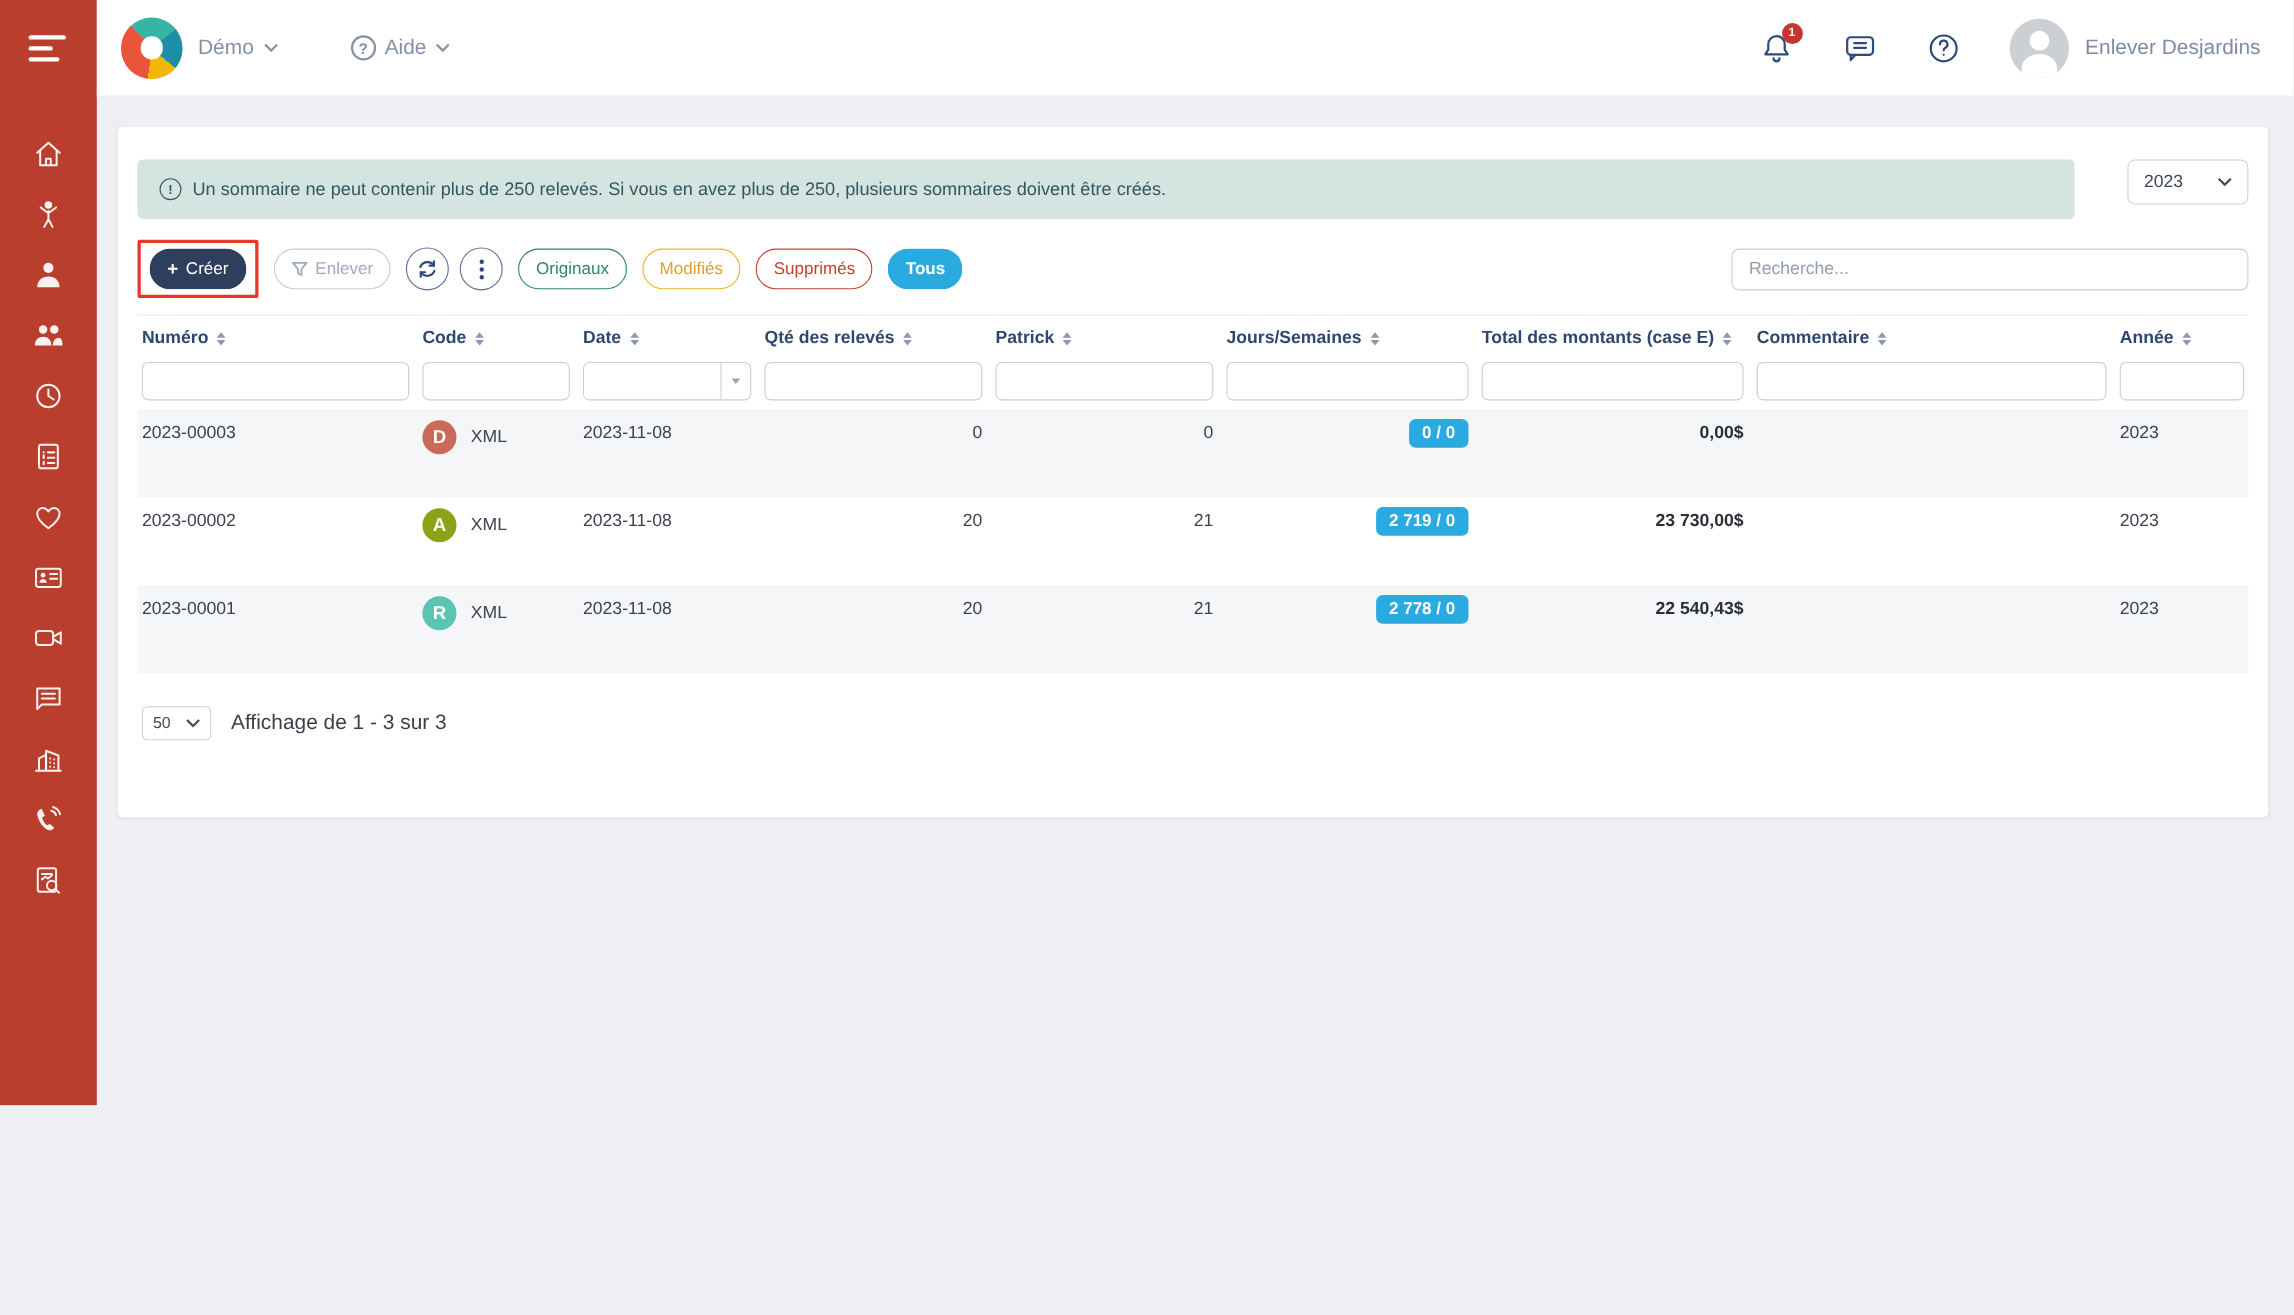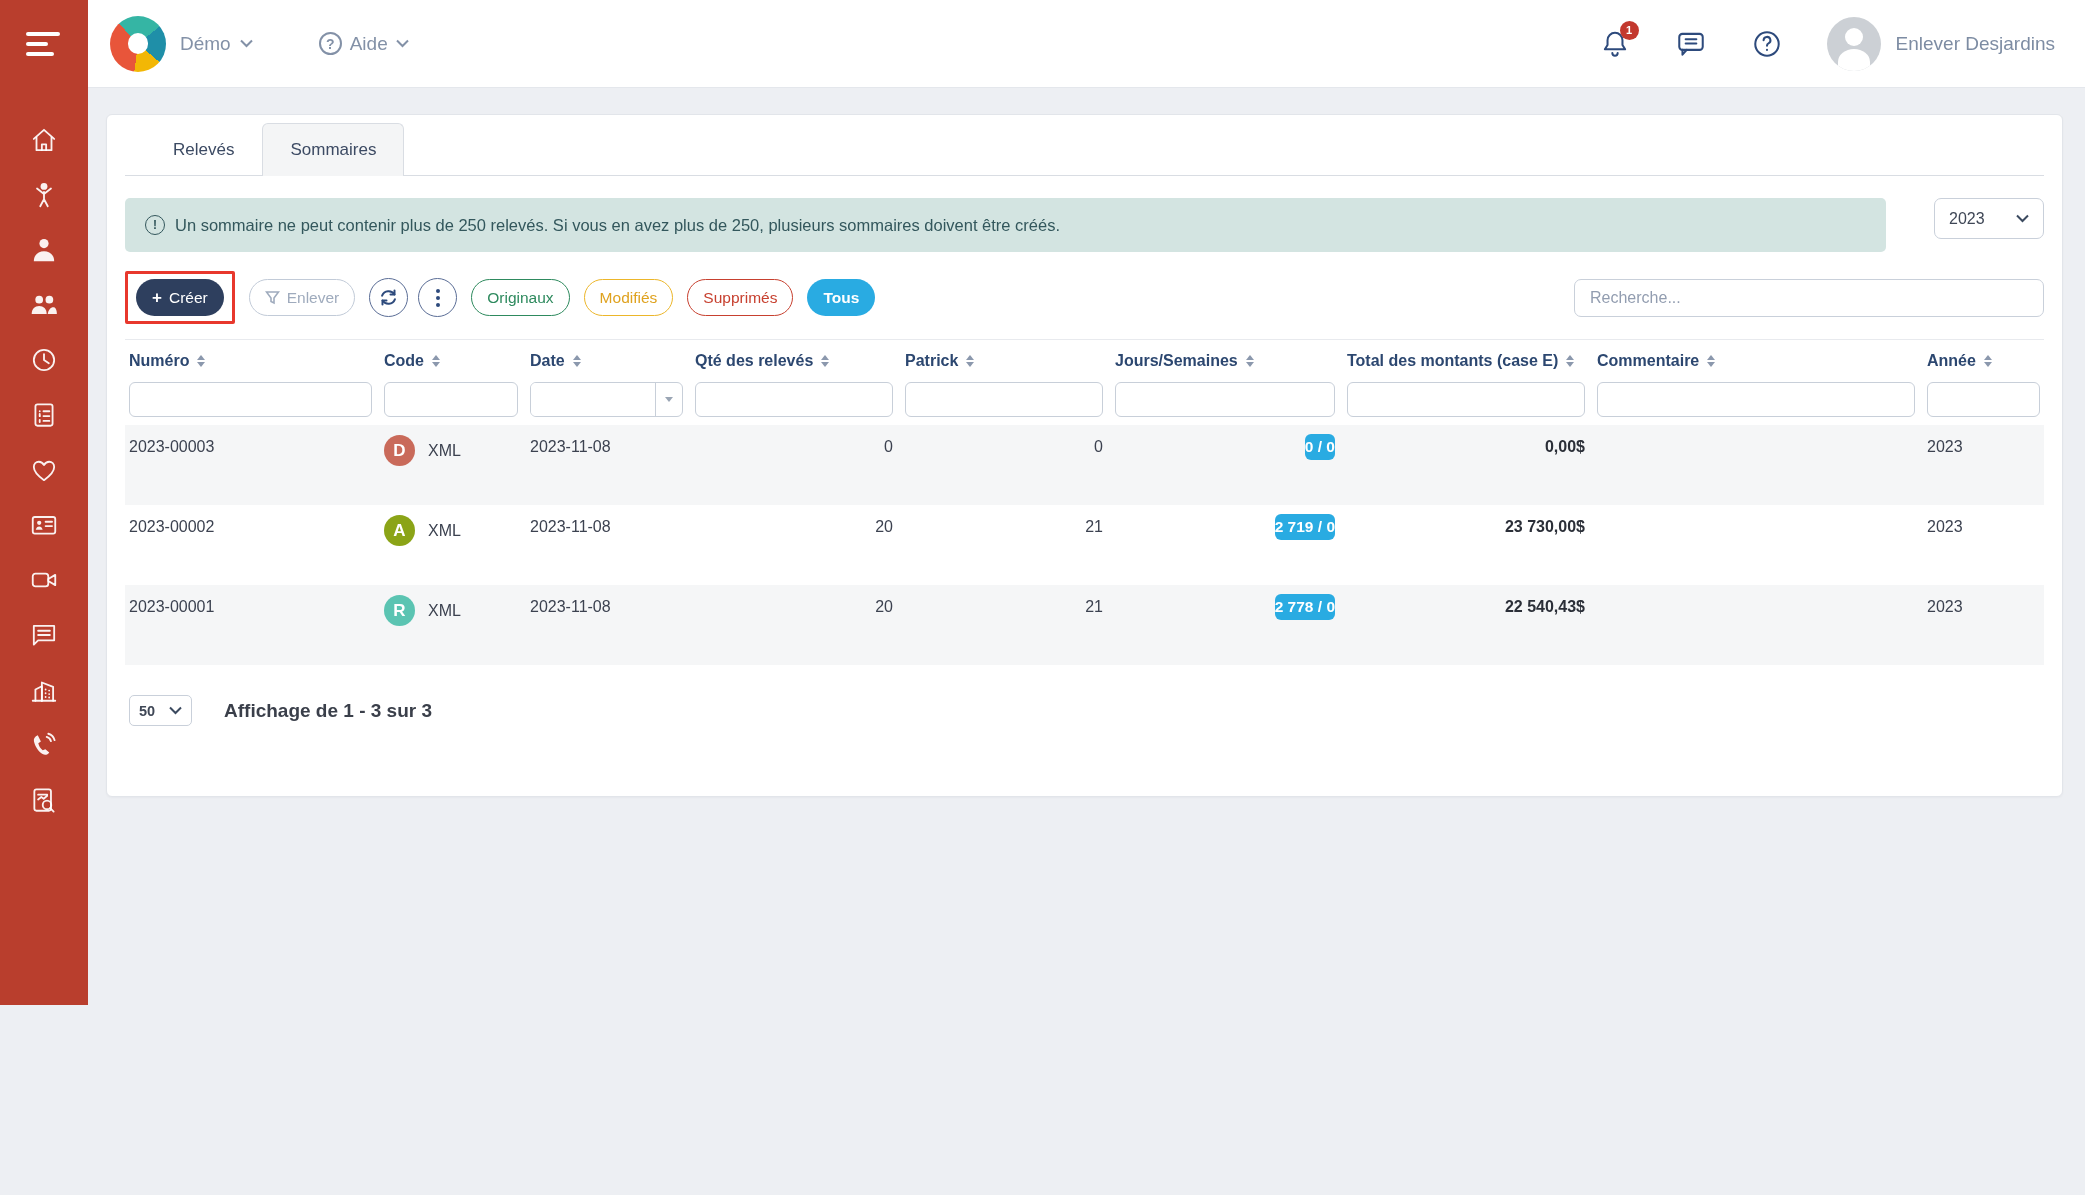--- a/index.html
+++ b/index.html
@@ -89,24 +89,24 @@
   .f-in{height:35px;border:1px solid #c8cfd9;border-radius:6px;width:100%;outline:none;font-size:15px;padding:0 10px;color:#3f4756;background:#fff;}
   .date-group{display:flex;height:35px;border:1px solid #c8cfd9;border-radius:6px;background:#fff;overflow:hidden;}
   .date-group input{flex:1;border:none;outline:none;font-size:15px;padding:0 10px;min-width:0;}
   .date-dd{width:27px;border-left:1px solid #c8cfd9;display:flex;align-items:center;justify-content:center;cursor:pointer;}
   .date-dd i{width:0;height:0;border-left:4px solid transparent;border-right:4px solid transparent;border-top:5px solid #9aa5b4;}
   .drow{height:80px;padding-top:13px;font-size:16px;color:#3c4250;cursor:pointer;}
   .drow.odd{background:#f5f6f7;}
   .cell-r{text-align:right;}
   .code-cell{display:flex;align-items:center;gap:13px;margin-top:-3px;}
   .code-badge{width:31px;height:31px;border-radius:50%;color:#fff;font-weight:bold;font-size:17px;display:flex;align-items:center;justify-content:center;}
-  .jours-badge{display:inline-block;background:var(--accent);color:#fff;font-weight:bold;font-size:15.5px;padding:4px 0;border-radius:6px;margin-top:-4px;}
+  .jours-badge{display:inline-block;background:var(--accent);color:#fff;font-weight:bold;font-size:15.5px;padding:4px 12px;border-radius:6px;margin-top:-4px;}
   .total-cell{font-weight:bold;color:#2b2f38;}
 
-  .pager{display:flex;align-items:center;gap:32px;margin-top:30px;padding-left:4px;font-weight:bold;}
+  .pager{display:flex;align-items:center;gap:18px;margin-top:30px;padding-left:4px;}
   .size-select{width:63px;height:31px;font-size:14.5px;padding:0 9px;border-radius:5px;}
   .pager-info{font-size:19px;color:#3a3f4a;}
 </style>
 </head>
 <body>
 
 <div class="app">
 
   <aside class="sidebar">
     <div class="burger">
@@ -247,24 +247,20 @@
           <div class="avatar"></div>
           <span class="user-name">Enlever Desjardins</span>
         </div>
       </div>
     </header>
 
     <div class="content">
 
       <div class="card">
 
-        <div class="tabs">
-          <div class="tab">Relevés</div>
-          <div class="tab active">Sommaires</div>
-        </div>
 
         <div class="banner-row">
           <div class="banner">
             <span class="alert-circle">!</span>
             <span>Un sommaire ne peut contenir plus de 250 relevés. Si vous en avez plus de 250, plusieurs sommaires doivent être créés.</span>
           </div>
           <div class="select year-select">
             <span>2023</span>
             <svg class="chev" viewBox="0 0 13 9">
                 <polyline points="1,1.5 6.5,7 12,1.5"></polyline>

